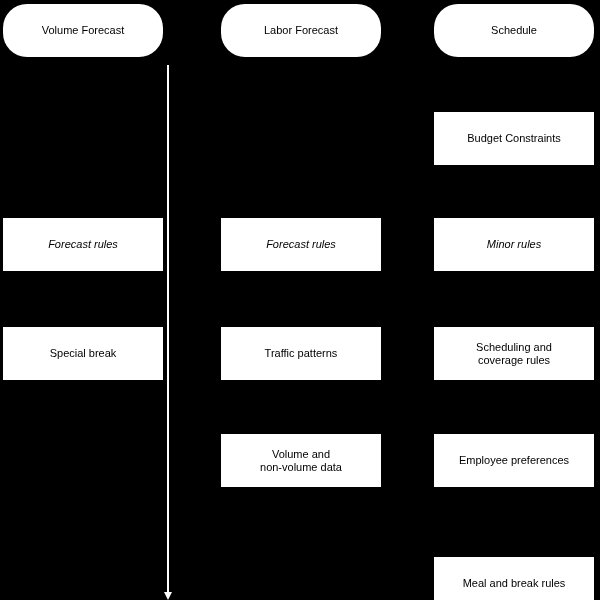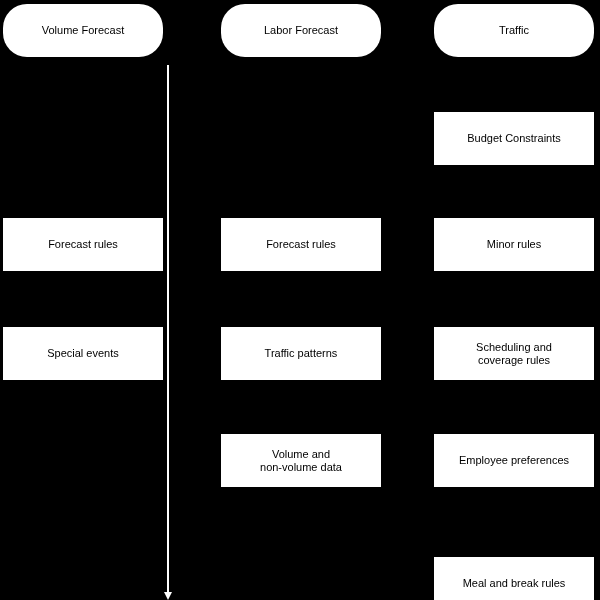--- a/index.html
+++ b/index.html
@@ -29,21 +29,21 @@
     line-height: 13px;
     white-space: pre-line;
   }
   
   .c0 { left: 3px; }
   .c1 { left: 221px; }
   .c2 { left: 434px; }
   
   .r0 { top: 4px; border-radius: 24px; }
   .r1 { top: 112px; }
-  .r2 { top: 218px; }
+  .r2 { top: 218px; font-style: italic; }
   .r3 { top: 327px; }
   .r4 { top: 434px; }
   .r5 { top: 557px; }
   
   .arrow-line {
     position: absolute;
     left: 167px;
     top: 65px;
     width: 2px;
     height: 527px;
@@ -60,32 +60,32 @@
     border-top: 8px solid #ffffff;
   }
 </style>
 </head>
 <body>
 
 <div class="canvas">
 
   <div class="box c0 r0">Volume Forecast</div>
   <div class="box c0 r2">Forecast rules</div>
-  <div class="box c0 r3">Special events</div>
+  <div class="box c0 r3">Special break</div>
 
   <div class="arrow-line"></div>
   <div class="arrow-head"></div>
 
   <div class="box c1 r0">Labor Forecast</div>
   <div class="box c1 r2">Forecast rules</div>
   <div class="box c1 r3">Traffic patterns</div>
   <div class="box c1 r4">Volume and
 non-volume data</div>
 
-  <div class="box c2 r0">Traffic</div>
+  <div class="box c2 r0">Schedule</div>
   <div class="box c2 r2">Minor rules</div>
   <div class="box c2 r1">Budget Constraints</div>
   <div class="box c2 r4">Employee preferences</div>
   <div class="box c2 r3">Scheduling and
 coverage rules</div>
   <div class="box c2 r5">Meal and break rules</div>
 
 </div>
 
 </body></html>

